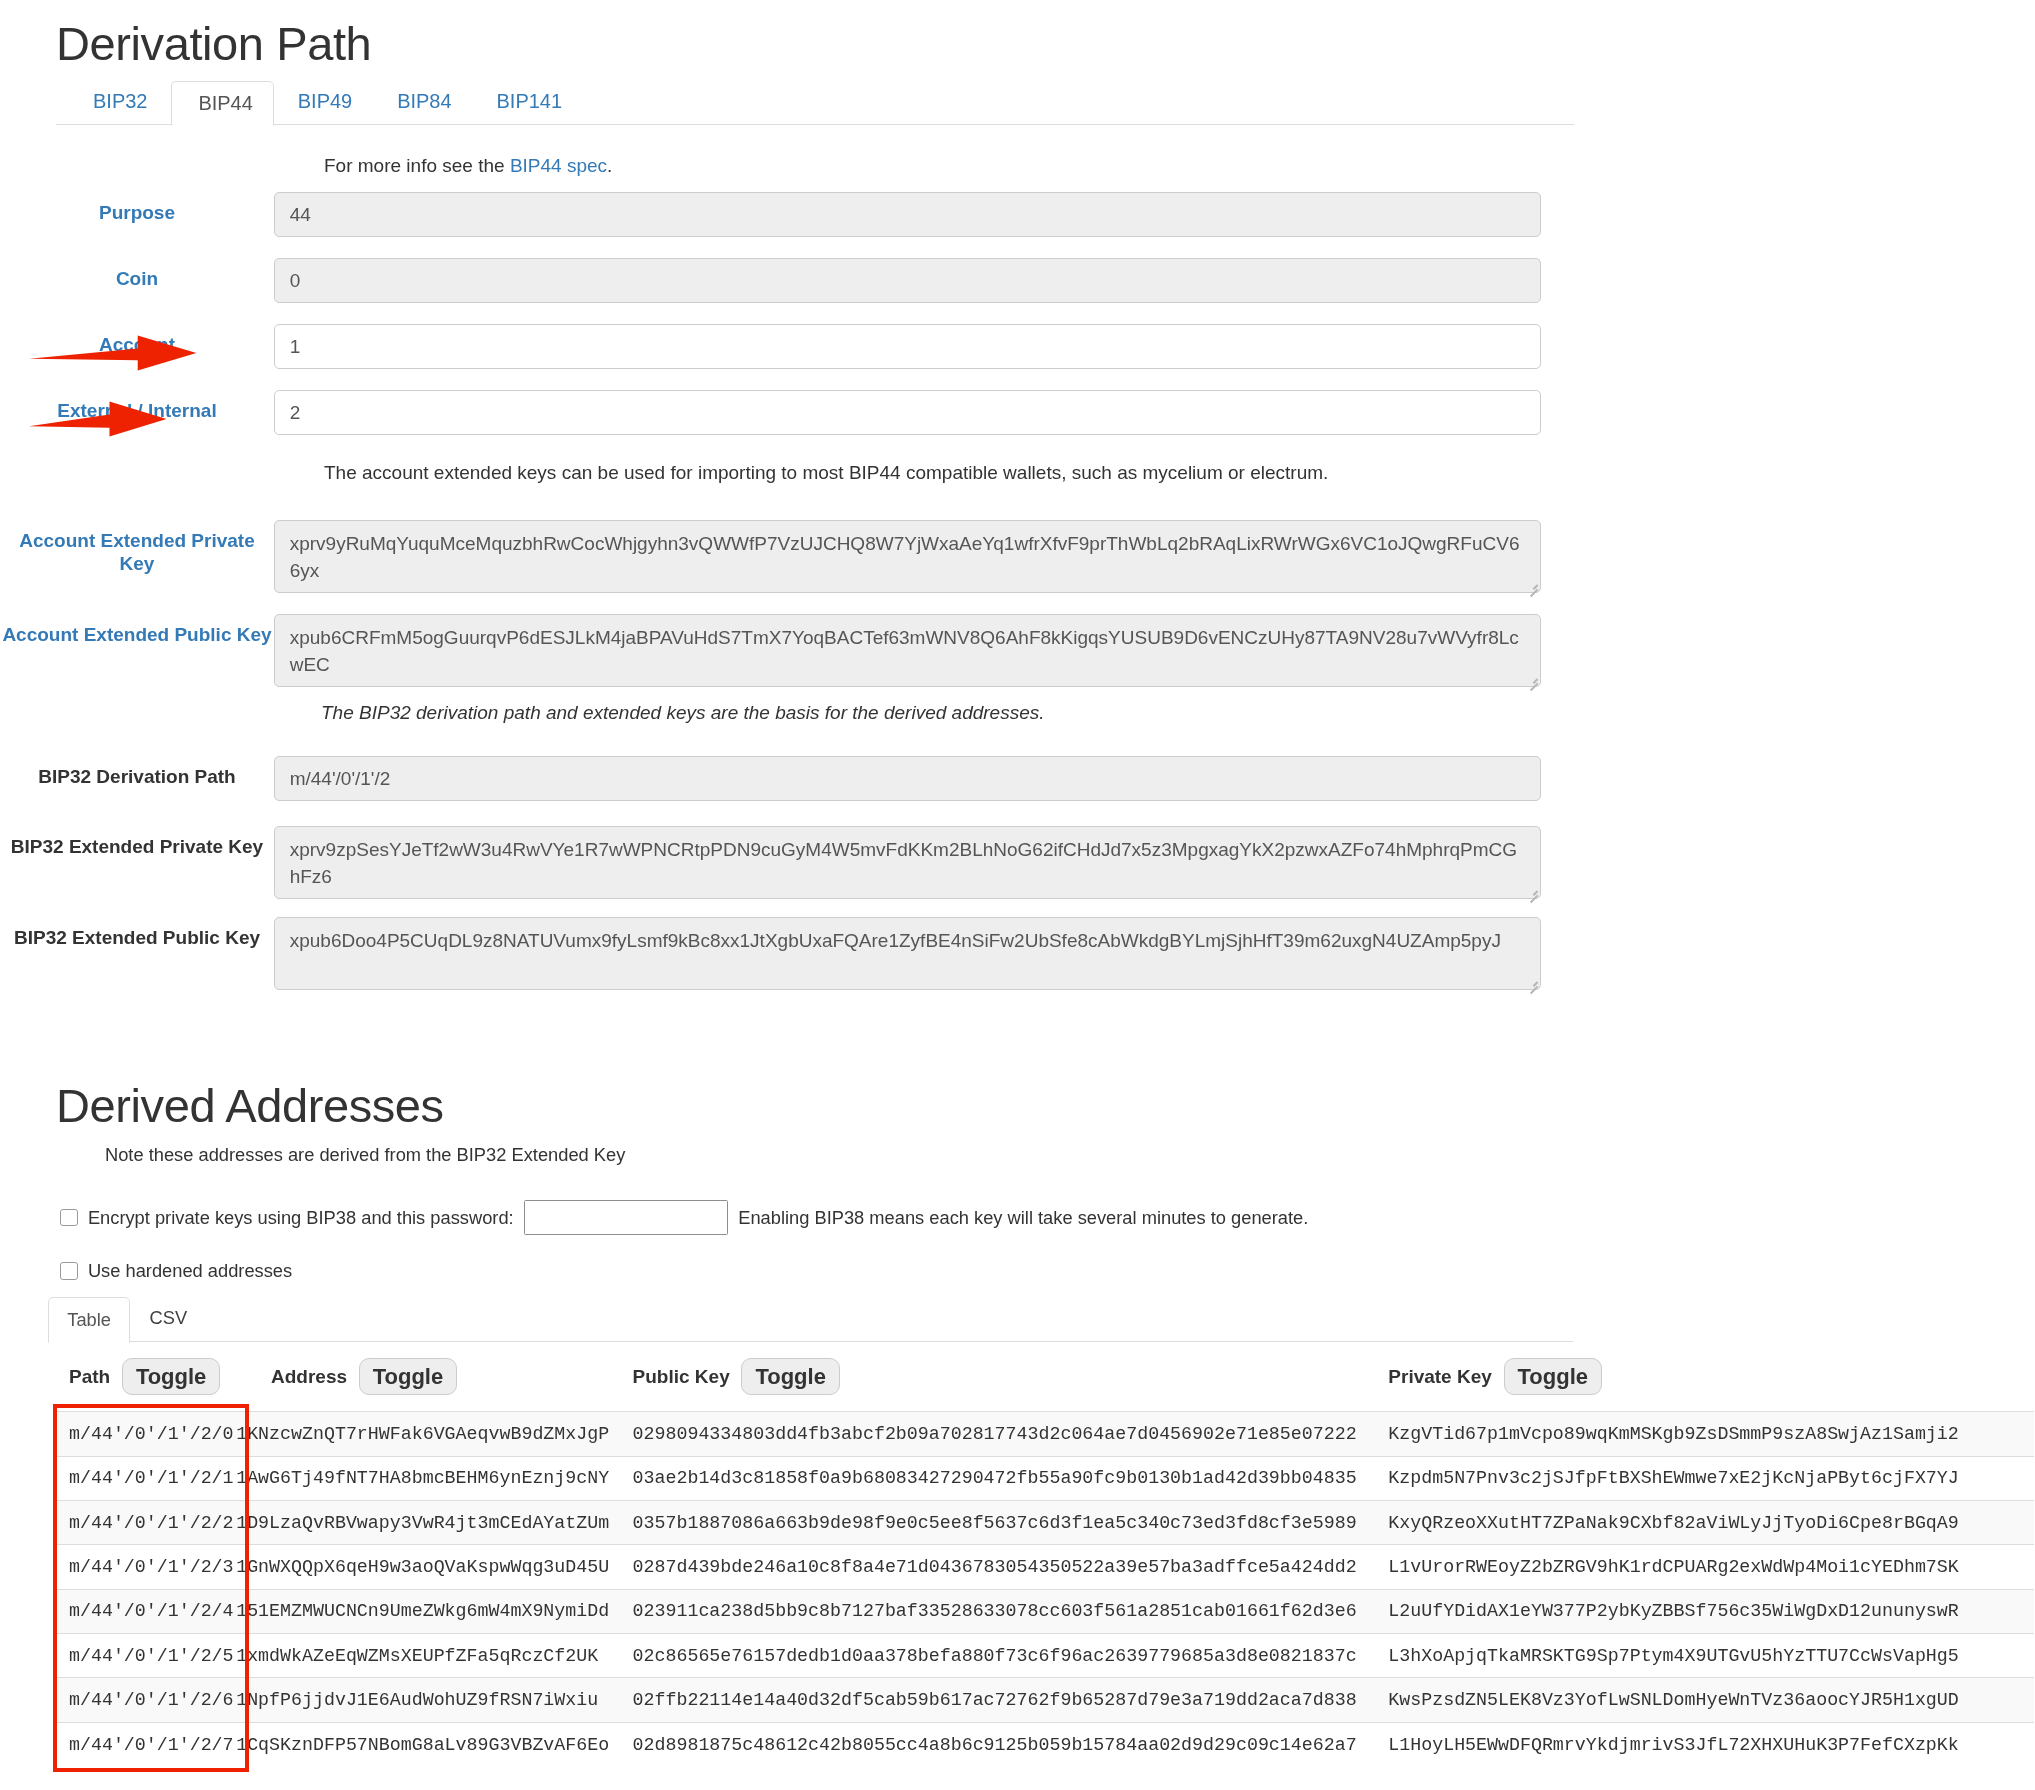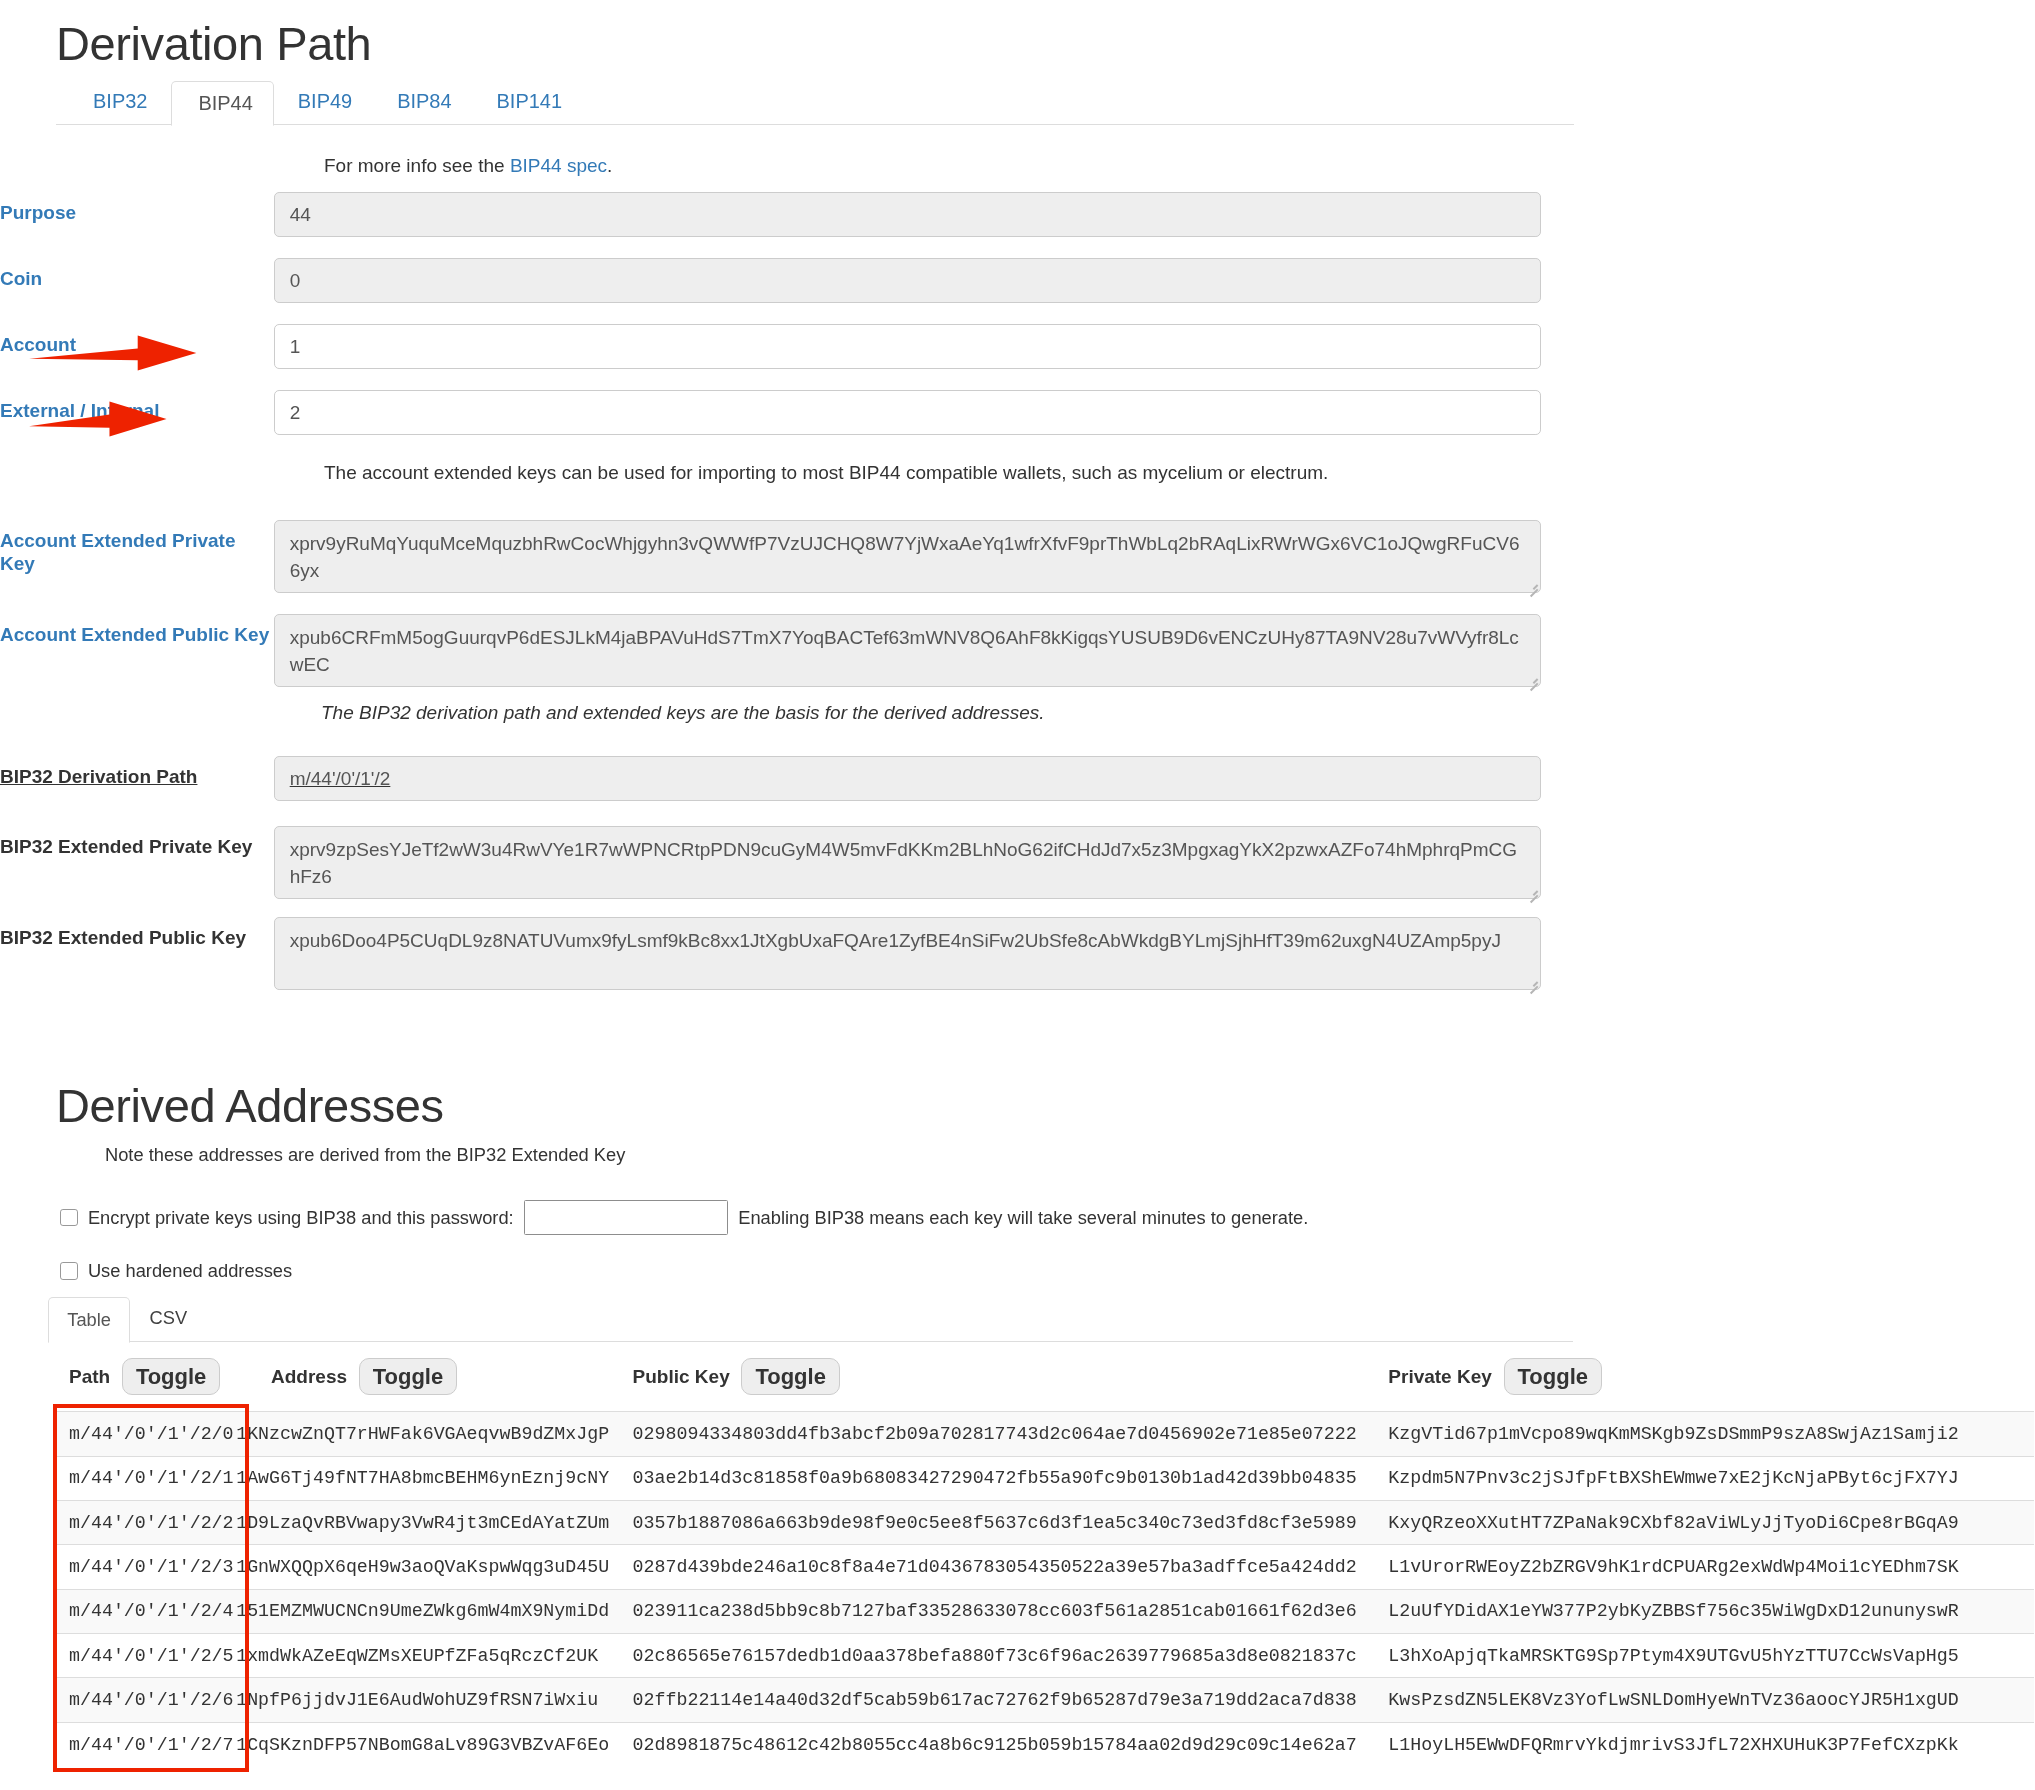--- a/index.html
+++ b/index.html
@@ -56,21 +56,21 @@
     border-color: #dddddd;
     border-bottom-color: #ffffff;
     margin-bottom: -1.5px;
     padding-left: 26px;
   }
 
   
   .form-row { position: absolute; display:flex; align-items:flex-start; }
   .ctrl-label {
     width: 274px;
-    text-align: left;
+    text-align: center;
     font-size: 19px;
     font-weight: bold;
     color: #337ab7;
     padding-top: 10.3px;
     line-height: 1.2;
   }
   .ctrl-label.dark { color: #333333; }
   .field {
     border: 1.5px solid #cccccc;
     border-radius: 5.1px;
@@ -277,21 +277,21 @@
       <span>Account Extended Public Key</span>
     </div>
     <div class="field textarea-like" style="width:1267px; height:73px;">
       <span>xpub6CRFmM5ogGuurqvP6dESJLkM4jaBPAVuHdS7TmX7YoqBACTef63mWNV8Q6AhF8kKigqsYUSUB9D6vENCzUHy87TA9NV28u7vWVyfr8LcwEC</span>
       <span class="resize-grip"></span>
     </div>
   </div>
 
   <div class="helper-text" style="left:321px; top:702px;font-style:italic;">The BIP32 derivation path and extended keys are the basis for the derived addresses.</div>
 
-  <div class="form-row" style="left:0px; top:756px;text-decoration:underline;">
+  <div class="form-row" style="left:0px; top:756px;">
     <div class="ctrl-label dark">BIP32 Derivation Path</div>
     <div class="field input-like" style="width:1267px;">m/44'/0'/1'/2</div>
   </div>
 
   <div class="form-row" style="left:0px; top:826px;">
     <div class="ctrl-label dark" style="width:274px;">
       <span>BIP32 Extended Private Key</span>
     </div>
     <div class="field textarea-like" style="width:1267px; height:73px;">
       <span>xprv9zpSesYJeTf2wW3u4RwVYe1R7wWPNCRtpPDN9cuGyM4W5mvFdKKm2BLhNoG62ifCHdJd7x5z3MpgxagYkX2pzwxAZFo74hMphrqPmCGhFz6</span>

